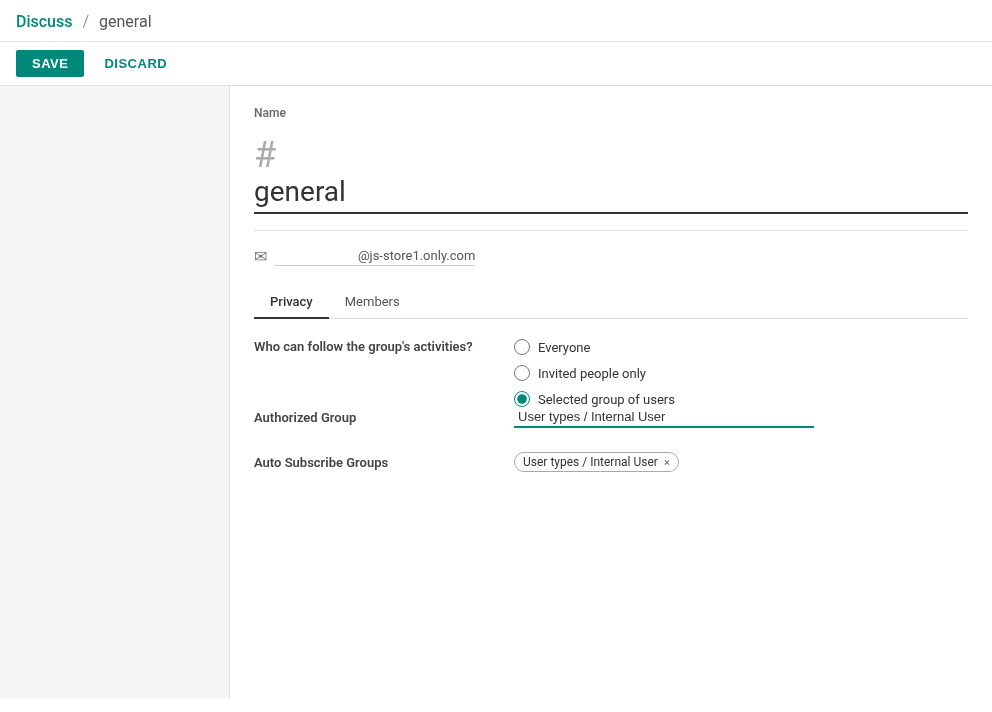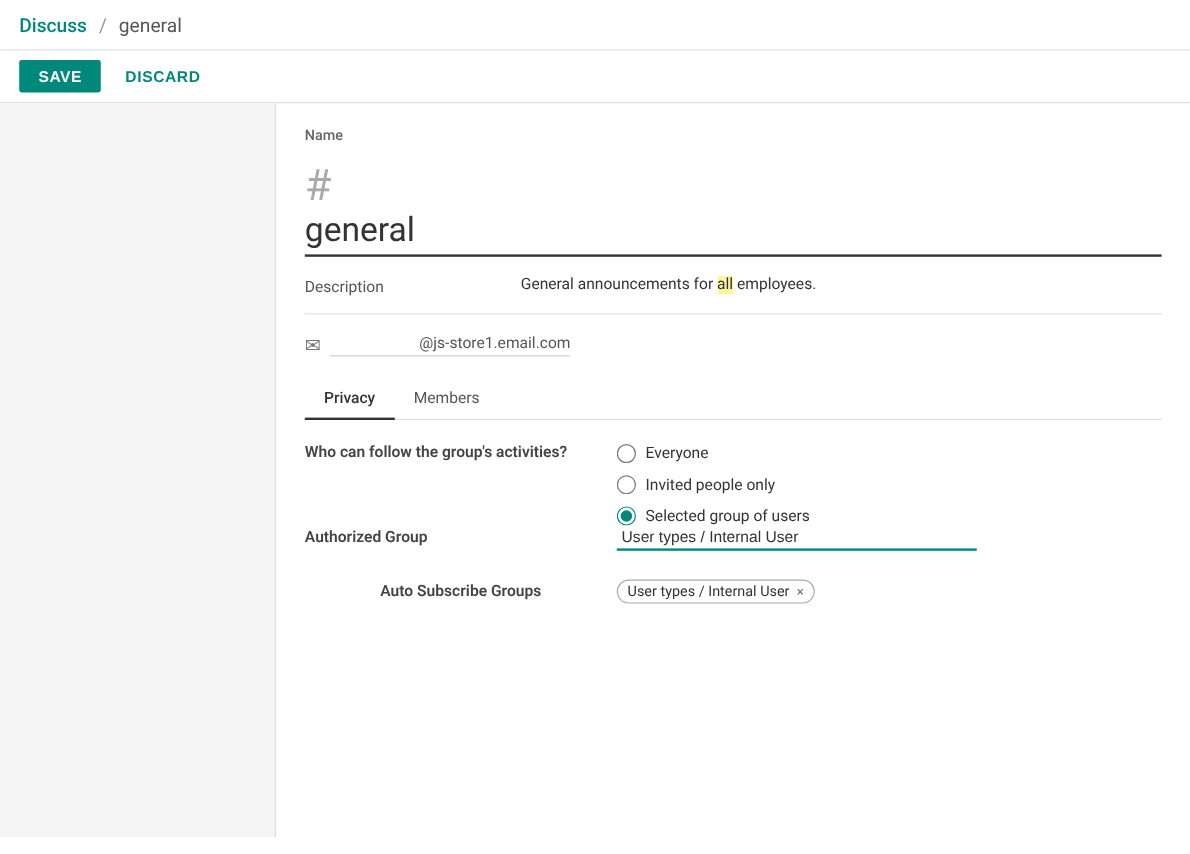--- a/index.html
+++ b/index.html
@@ -227,21 +227,20 @@
       outline: none;
       font-size: 13px;
       color: #333;
       padding: 2px 4px;
       min-width: 300px;
     }
 
     .auto-subscribe-row {
       display: flex;
       align-items: center;
-      text-align: center;
     }
 
     .tag-chip {
       display: inline-flex;
       align-items: center;
       background: transparent;
       border: 1px solid #aaa;
       border-radius: 12px;
       padding: 2px 8px;
       font-size: 12px;
@@ -279,32 +278,26 @@
 <div class="main-layout">
   <div class="sidebar"></div>
 
   <div class="content">
 
     <div class="field-label">Name</div>
     <div class="hash-symbol">#</div>
     <input class="channel-name" type="text" value="general" style="">
 
 
-    <div class="form-row">
-      <div class="form-row-label">Description</div>
-      <div class="form-row-value">
-        <span class="description-text">General announcements for <span class="highlight-all">all</span> employees.</span>
-      </div>
-    </div>
 
     <hr class="divider">
 
     <div class="email-row">
       <span class="email-icon">✉</span>
-      <span class="email-address">@js-store1.email.com</span>
+      <span class="email-address">@js-store1.only.com</span>
     </div>
 
     <div class="tabs">
       <div class="tab active">Privacy</div>
       <div class="tab">Members</div>
     </div>
 
     <div class="privacy-row">
       <div class="section-label">Who can follow the group's activities?</div>
       <div class="radio-group">

